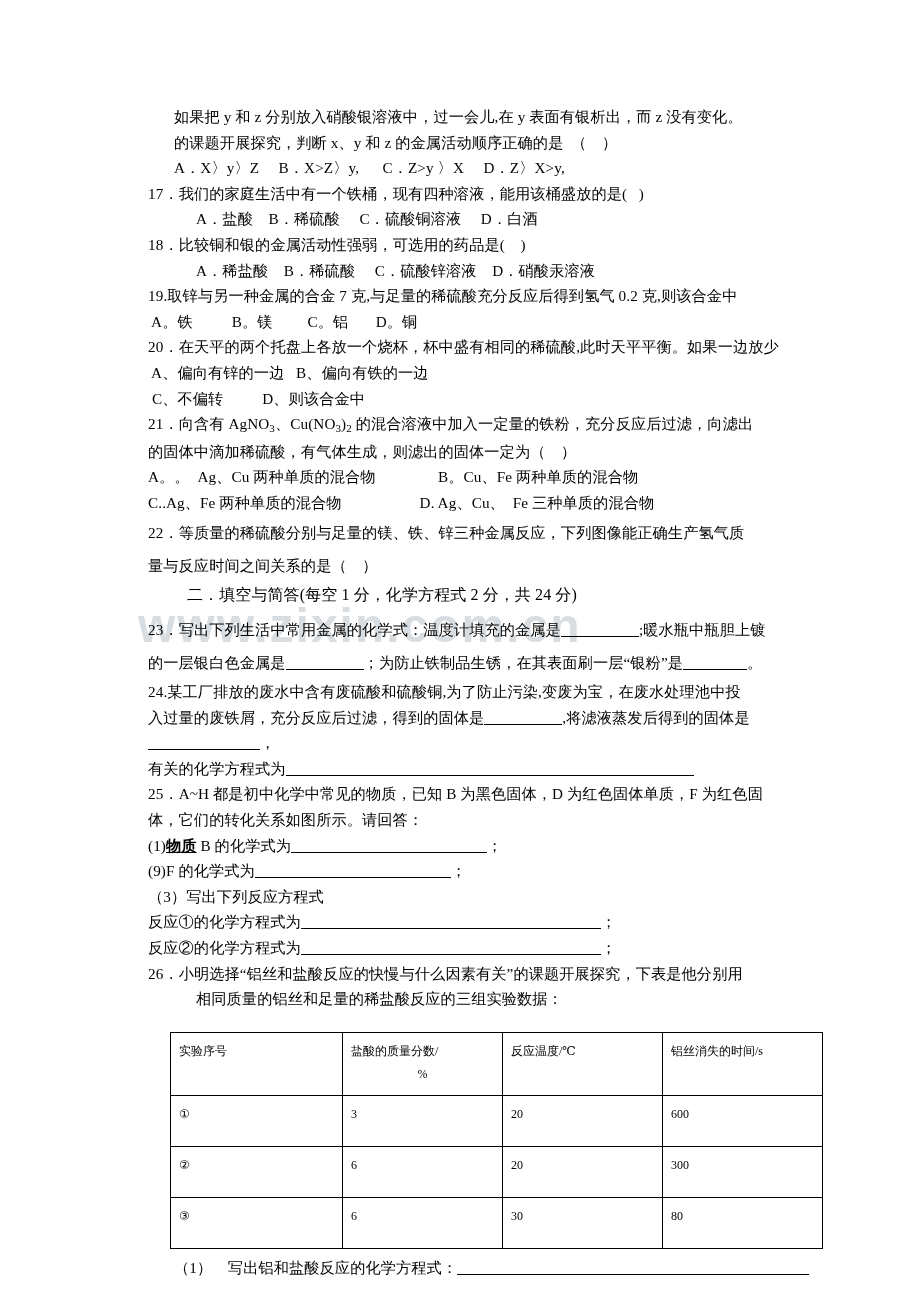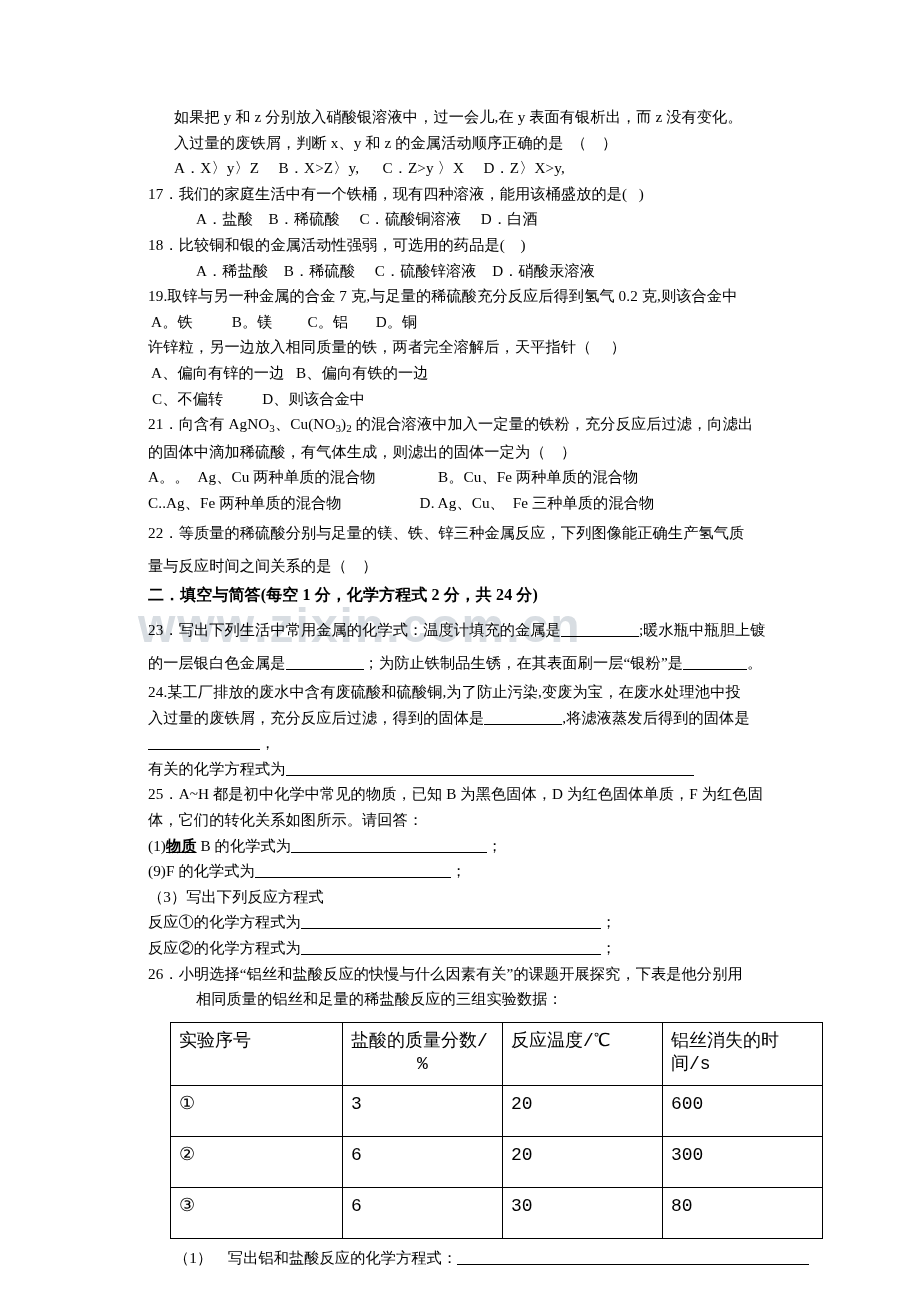--- a/index.html
+++ b/index.html
@@ -53,22 +53,23 @@
     letter-spacing: 0.1px;
   }
   .q {            
     margin: 0;
   }
   .indent1 { padding-left: 26px; }
   .indent2 { padding-left: 48px; }
   .loose { line-height: 33px; }
 
   .bold {
-    font-weight: bold;
+    font-weight: normal;
     font-size: 16px;
+    margin-left: 39px;
   }
 
   .u-word { text-decoration: underline; font-weight: bold; }
 
   
   .blank {
     display: inline-block;
     border-bottom: 1px solid #000;
     height: 14px;
     vertical-align: -2px;
@@ -81,24 +82,23 @@
   .b-fill { width: 352px; }
   .b-wide { width: 408px; }
 
   
   .opts { white-space: pre; }
 
   
   table.data {
     border-collapse: collapse;
     width: 652px;
-    margin: 10px 0 0 22px;
+    margin: 20px 0 0 22px;
     table-layout: fixed;
-    font-size: 18px;
-    font-family: Liberation Mono, monospace;
+    font-size: 12px;
   }
   table.data th, table.data td {
     border: 1px solid #000;
     vertical-align: top;
     padding: 7px 8px 9px 8px;
     font-weight: normal;
     text-align: left;
     line-height: 23px;
   }
   table.data col.c0 { width: 172px; }
@@ -116,41 +116,41 @@
 <body>
 
 <div id="page">
 
   <div id="watermark">www.zixin.com.cn</div>
 
   <div id="content">
 
     <div class="q">
       <div class="line indent1">如果把 y 和 z 分别放入硝酸银溶液中，过一会儿,在 y 表面有银析出，而 z 没有变化。</div>
-      <div class="line indent1">入过量的废铁屑，判断 x、y 和 z 的金属活动顺序正确的是  （    ）</div>
+      <div class="line indent1">的课题开展探究，判断 x、y 和 z 的金属活动顺序正确的是  （    ）</div>
       <div class="line indent1 opts">A．X〉y〉Z     B．X&gt;Z〉y,      C．Z&gt;y 〉X     D．Z〉X&gt;y,</div>
     </div>
 
     <div class="q">
       <div class="line">17．我们的家庭生活中有一个铁桶，现有四种溶液，能用该桶盛放的是(   )</div>
       <div class="line indent2 opts">A．盐酸    B．稀硫酸     C．硫酸铜溶液     D．白酒</div>
     </div>
 
     <div class="q">
       <div class="line">18．比较铜和银的金属活动性强弱，可选用的药品是(    )</div>
       <div class="line indent2 opts">A．稀盐酸    B．稀硫酸     C．硫酸锌溶液    D．硝酸汞溶液</div>
     </div>
 
     <div class="q">
       <div class="line">19.取锌与另一种金属的合金 7 克,与足量的稀硫酸充分反应后得到氢气 0.2 克,则该合金中</div>
       <div class="line opts"> A。铁          B。镁         C。铝       D。铜</div>
     </div>
 
     <div class="q">
-      <div class="line">许锌粒，另一边放入相同质量的铁，两者完全溶解后，天平指针（     ）</div>
+      <div class="line">20．在天平的两个托盘上各放一个烧杯，杯中盛有相同的稀硫酸,此时天平平衡。如果一边放少</div>
       <div class="line opts"> A、偏向有锌的一边   B、偏向有铁的一边</div>
       <div class="line opts"> C、不偏转          D、则该合金中</div>
     </div>
 
     <div class="q">
       <div class="line"><span>21．向含有 AgNO</span><span class="sub">3</span><span>、Cu(NO</span><span class="sub">3</span><span>)</span><span class="sub">2</span><span> 的混合溶液中加入一定量的铁粉，充分反应后过滤，向滤出</span></div>
       <div class="line">的固体中滴加稀硫酸，有气体生成，则滤出的固体一定为（    ）</div>
       <div class="line opts">A。。  Ag、Cu 两种单质的混合物                B。Cu、Fe 两种单质的混合物</div>
       <div class="line opts">C..Ag、Fe 两种单质的混合物                    D. Ag、Cu、  Fe 三种单质的混合物</div>
     </div>

